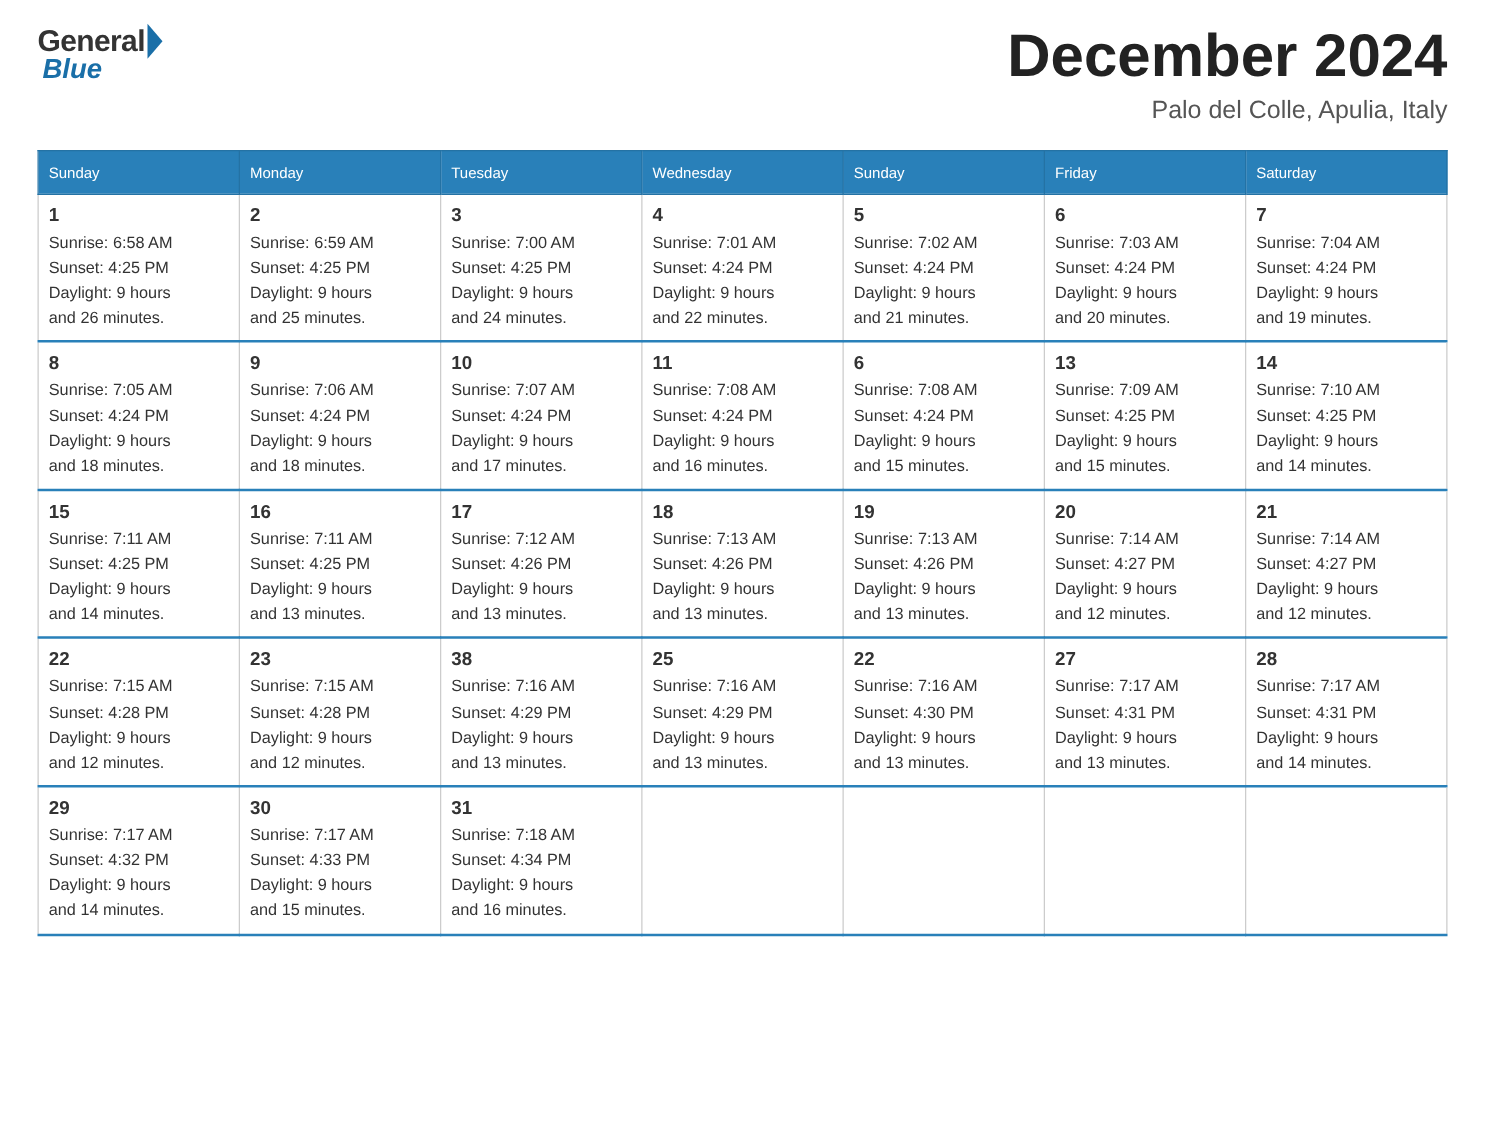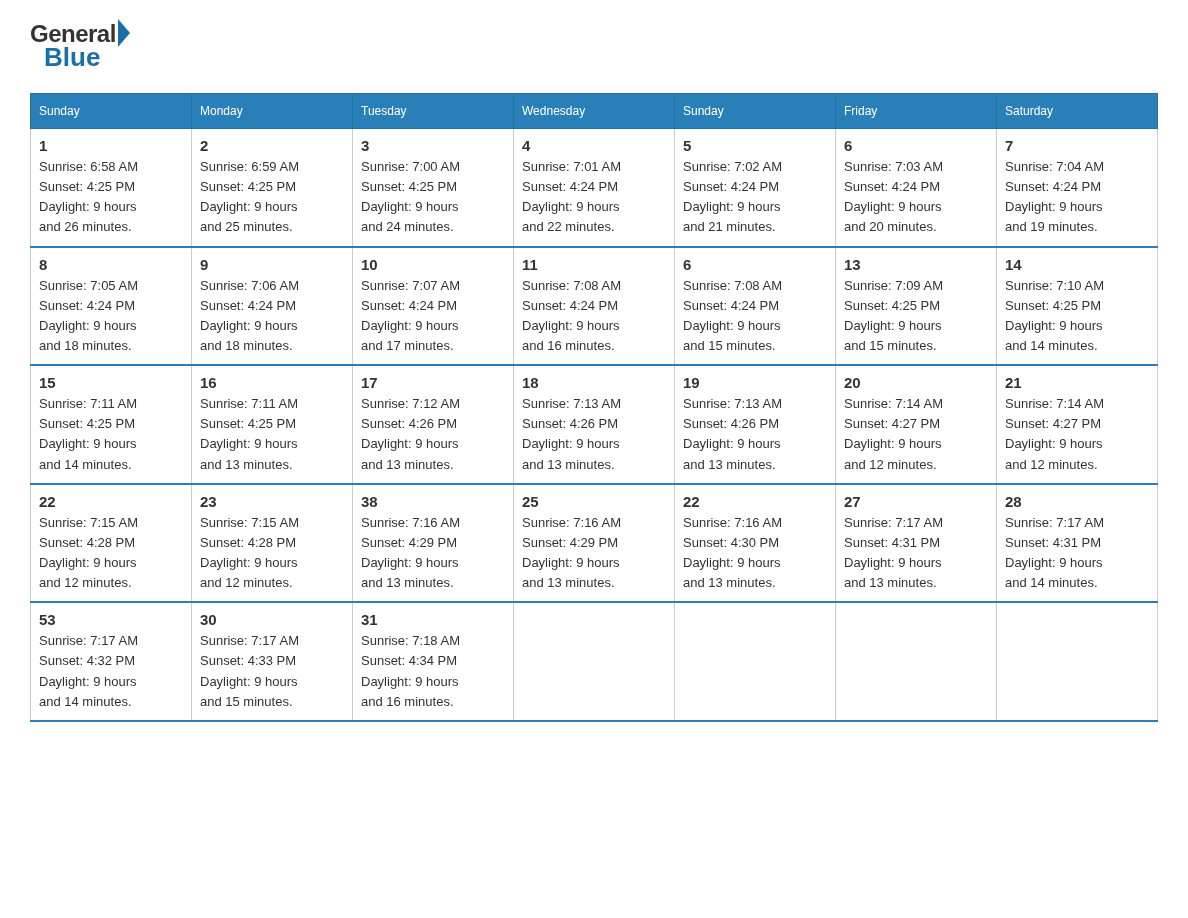--- a/index.html
+++ b/index.html
@@ -34,25 +34,26 @@
     .logo-arrow {
       width: 0;
       height: 0;
       border-left: 12px solid #1a6fa8;
       border-top: 14px solid transparent;
       border-bottom: 14px solid transparent;
       margin-left: 2px;
       margin-top: -2px;
     }
     .logo-blue {
-      font-size: 26px;
+      font-size: 22px;
       font-weight: bold;
       color: #1a6fa8;
       margin-top: -6px;
-      margin-left: 14px;
+      margin-left: 4px;
+      font-style: italic;
     }
     .title-block {
       text-align: right;
     }
     .month-title {
       font-size: 48px;
       font-weight: bold;
       color: #222;
       line-height: 1.1;
     }
@@ -103,20 +104,24 @@
 </head>
 <body>
 
 <div class="header">
   <div class="logo">
     <div class="logo-top">
       <span class="logo-general">General</span>
       <div class="logo-arrow"></div>
     </div>
     <span class="logo-blue">Blue</span>
+  </div>
+  <div class="title-block">
+    <div class="month-title">December 2024</div>
+    <div class="location-title">Palo del Colle, Apulia, Italy</div>
   </div>
 </div>
 
 <table>
   <thead>
     <tr>
     <th>Sunday</th>
         <th>Monday</th>
         <th>Tuesday</th>
         <th>Wednesday</th>
@@ -184,21 +189,21 @@
         <td><span class="day-num">25</span>
 <span class="day-info">Sunrise: 7:16 AM<br>Sunset: 4:29 PM<br>Daylight: 9 hours<br>and 13 minutes.</span></td>
         <td><span class="day-num">22</span>
 <span class="day-info">Sunrise: 7:16 AM<br>Sunset: 4:30 PM<br>Daylight: 9 hours<br>and 13 minutes.</span></td>
         <td><span class="day-num">27</span>
 <span class="day-info">Sunrise: 7:17 AM<br>Sunset: 4:31 PM<br>Daylight: 9 hours<br>and 13 minutes.</span></td>
         <td><span class="day-num">28</span>
 <span class="day-info">Sunrise: 7:17 AM<br>Sunset: 4:31 PM<br>Daylight: 9 hours<br>and 14 minutes.</span></td>
       </tr>
       <tr>
-        <td><span class="day-num">53</span>
+        <td><span class="day-num">29</span>
 <span class="day-info">Sunrise: 7:17 AM<br>Sunset: 4:32 PM<br>Daylight: 9 hours<br>and 14 minutes.</span></td>
         <td><span class="day-num">30</span>
 <span class="day-info">Sunrise: 7:17 AM<br>Sunset: 4:33 PM<br>Daylight: 9 hours<br>and 15 minutes.</span></td>
         <td><span class="day-num">31</span>
 <span class="day-info">Sunrise: 7:18 AM<br>Sunset: 4:34 PM<br>Daylight: 9 hours<br>and 16 minutes.</span></td>
         <td class="empty-cell"></td>
         <td class="empty-cell"></td>
         <td class="empty-cell"></td>
         <td class="empty-cell"></td>
       </tr>

